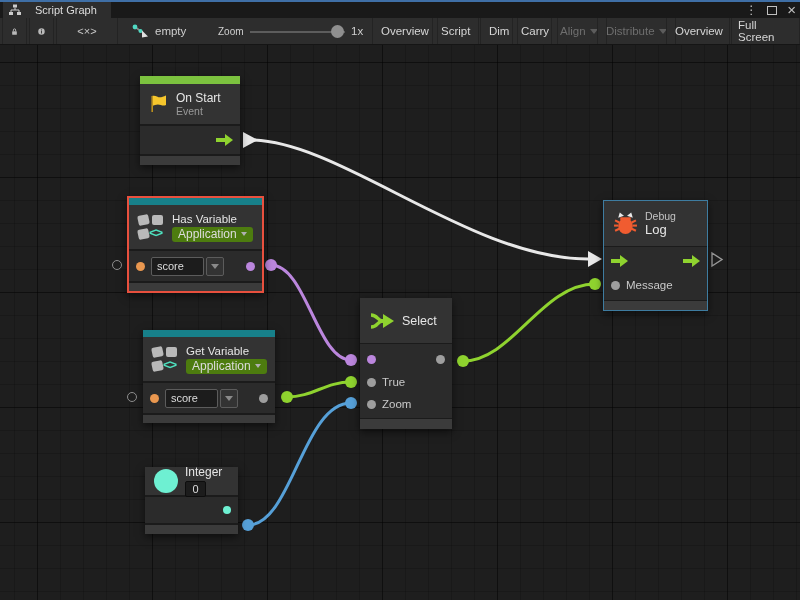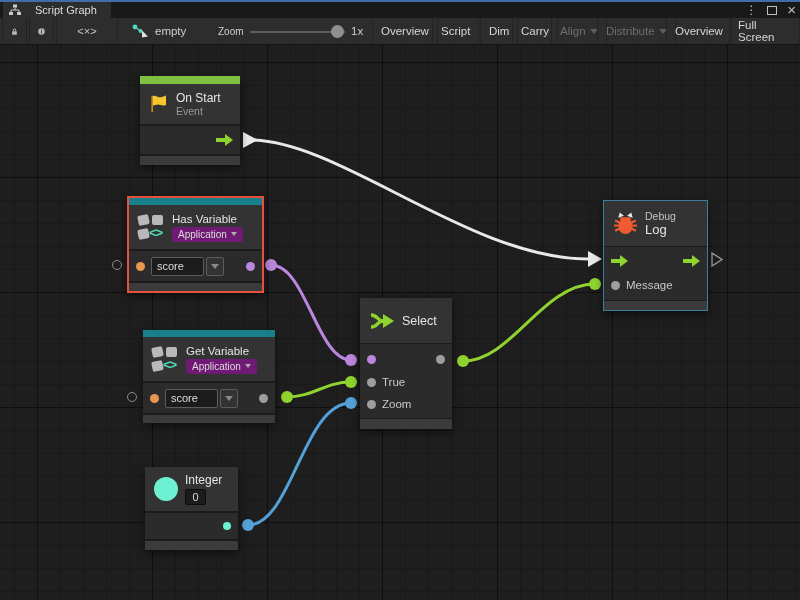--- a/index.html
+++ b/index.html
@@ -49,22 +49,22 @@
   .nhead { background:#333333; display:flex; align-items:center; gap:7px; padding:0 9px; }
   .ndiv { height:2px; background:#1b1b1b; }
   .nrow { display:flex; align-items:center; padding:0 7px; gap:6px; background:#2b2b2b; }
   .nfoot { background:#3b3b3b; }
   .ntitle { font-size:12px; color:#e6e6e6; white-space:nowrap; }
   .nsub { font-size:10.5px; color:#9a9a9a; }
   .port { width:9px; height:9px; border-radius:50%; flex:0 0 auto; }
   .plabel { font-size:11.5px; color:#c9c9c9; }
   .spacer { flex:1; }
 
-  .dropdown { display:flex; align-items:center; gap:4px; background:#701a75; border-radius:3px;
-              height:15px; padding:0 6px; font-size:10px; color:#dcdcdc; }
+  .dropdown { display:flex; align-items:center; gap:4px; background:#4d7c0f; border-radius:3px;
+              height:15px; padding:0 6px; font-size:12px; color:#dcdcdc; }
   .dropdown .caret { border-left-width:3.5px; border-right-width:3.5px; border-top-width:4.5px; border-top-color:#b0b0b0; }
 
   .vselect { display:flex; align-items:center; height:19px; }
   .vfield { width:53px; height:19px; background:#1c1c1c; border:1px solid #5c5c5c; border-radius:2px;
             font-size:11px; color:#dddddd; display:flex; align-items:center; padding-left:5px; }
   .vbtn { width:18px; height:19px; margin-left:2px; background:#333333; border:1px solid #5c5c5c; border-radius:2px;
           display:flex; align-items:center; justify-content:center; }
 
   .ring { position:absolute; width:10px; height:10px; border:1.5px solid #8e8e8e; border-radius:50%; }
 
@@ -306,21 +306,21 @@
       <div class="nrow" style="height:22px;">
         <span class="port" style="background:#9e9e9e;"></span>
         <span class="plabel">Zoom</span>
       </div>
       <div style="height:3px; background:#2b2b2b;"></div>
       <div class="ndiv" style="height:1px;"></div>
       <div class="nfoot" style="height:10px;"></div>
     </div>
 
     <div class="node" style="left:145px; top:422px; width:93px;">
-      <div class="nhead" style="height:44px;">
+      <div class="nhead" style="height:28px;">
         <div class="tealcircle"></div>
         <div>
           <div class="ntitle">Integer</div>
           <div class="valbox" style="margin-top:2px;">0</div>
         </div>
       </div>
       <div class="ndiv"></div>
       <div class="nrow" style="height:26px;">
         <span class="spacer"></span>
         <span class="port" style="background:#6ef0d2; width:8px; height:8px;"></span>

